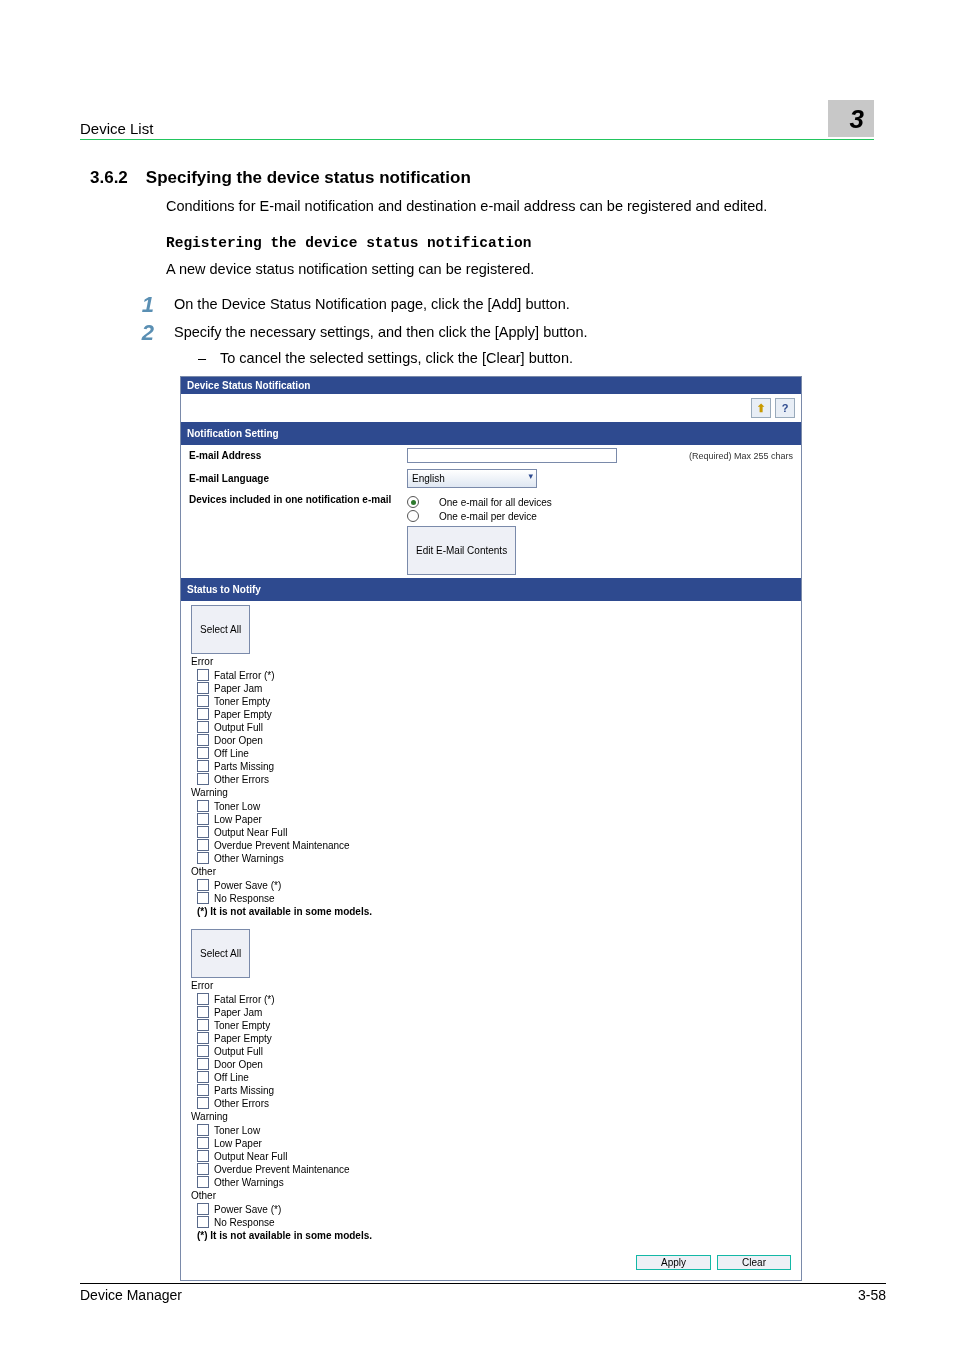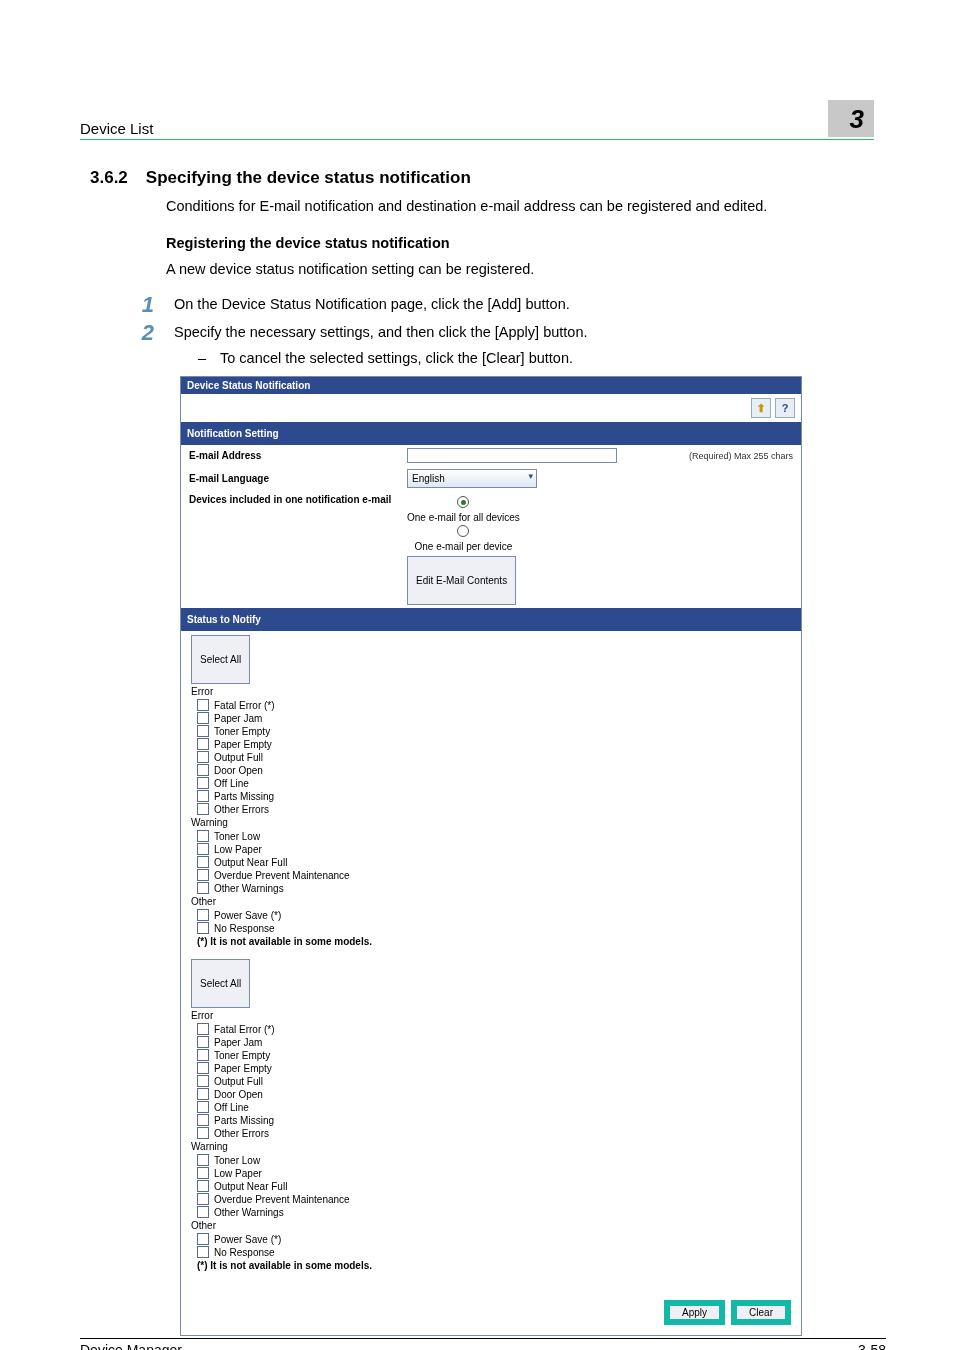--- a/index.html
+++ b/index.html
@@ -46,20 +46,21 @@
   }
   .body-text {
     margin: 0 10px 14px 86px;
     line-height: 1.45;
     font-size: 14.5px;
   }
   .sub-head {
     margin: 18px 10px 8px 86px;
     font-weight: bold;
     font-size: 14.5px;
+    font-family: Liberation Mono, monospace;
   }
   .step {
     display: flex;
     gap: 20px;
     margin: 6px 10px 2px 58px;
   }
   .step-num {
     color: #5a8fb3;
     font-size: 22px;
     font-weight: bold;
@@ -132,43 +133,42 @@
     height:17px;
     font-size:10px;
     padding:0 14px 0 4px;
     display:inline-flex; align-items:center;
     position:relative;
     text-align:right;
   }
   .sel::after{
     content:"▾"; position:absolute; right:3px; top:1px; font-size:9px; color:#2e4a8f;
   }
-  .radio { display:flex; align-items:center; gap:4px; margin:2px 0;flex-direction:column;}
+  .radio { display:flex; align-items:center; gap:20px; margin:2px 0;}
   .radio .dot { width:10px;height:10px;border:1px solid #555;border-radius:50%; display:inline-flex;align-items:center;justify-content:center;}
   .radio .dot.filled::after{content:"";width:5px;height:5px;border-radius:50%;background:#2e7a2e;}
   .mini-btn {
     border:1px solid #7a8aaa;
     background:#eef0f6;
     padding:18px 8px;
     font-size:10px;
     display:inline-block;
   }
   .req-note { font-size:9px; color:#333; margin-left:auto;}
   .chk-list { padding:4px 8px 8px 10px; }
   .chk-list .grp { font-size:10px; margin:2px 0;}
   .chk-row { display:flex; align-items:center; gap:5px; margin:1px 0 1px 6px; font-size:10px;}
   .chk-row .box { width:10px;height:10px;border:1px solid #5a6a8a; background:#fff;}
   .note-small { font-size:10px; font-weight:bold; margin:2px 0 0 6px;}
   .btn-row { display:flex; justify-content:flex-end; gap:6px; padding:6px 10px 10px;}
   .btn {
-    border:6px solid #14b8a6;
+    border:1px solid #14b8a6;
     background:#eef0f6;
-    padding:1px 12px;
+    padding:1px 24px;
     font-size:10px;
-    margin-top:15px;
   }
 
   .footer {
     position:absolute;
     bottom:48px;
     left:80px; right:68px;
     border-top:1px solid #000;
     display:flex;
     justify-content:space-between;
     padding-top:3px;

